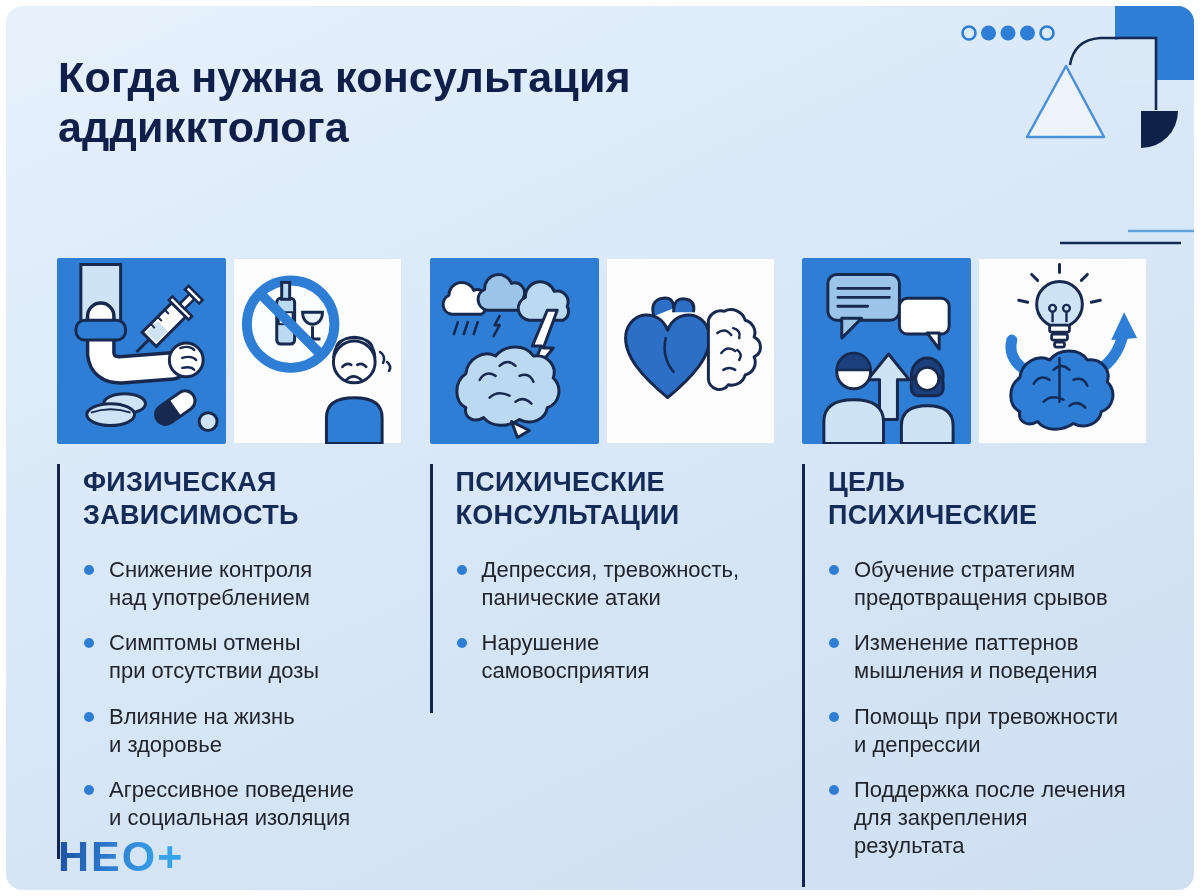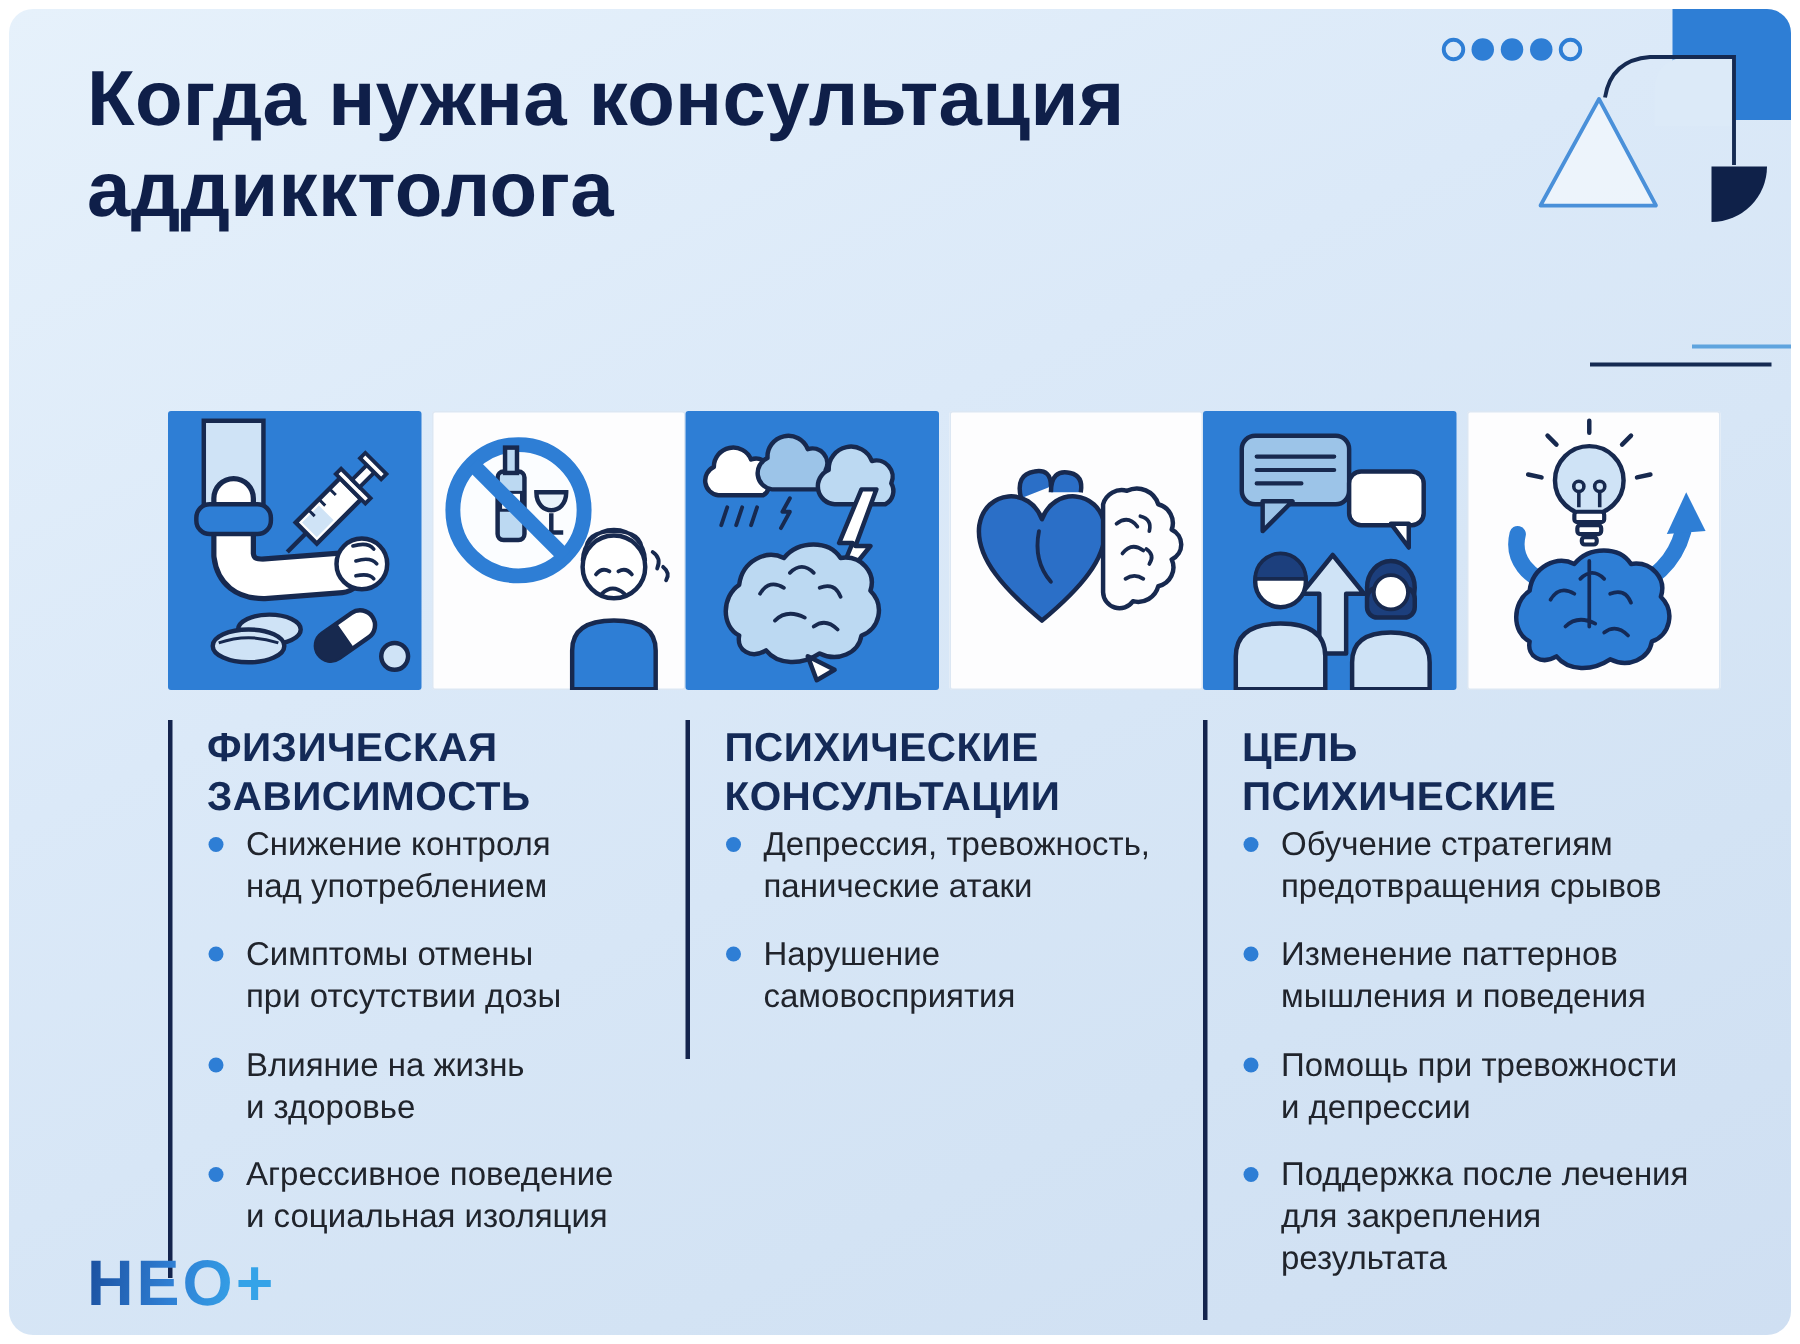--- a/index.html
+++ b/index.html
@@ -7,51 +7,51 @@
   body { font-family:"Liberation Sans","DejaVu Sans",sans-serif; }
   .canvas { position:relative; width:1200px; height:896px; background:#ffffff; overflow:hidden; }
   .panel {
     position:absolute; inset:6px; border-radius:16px; overflow:hidden;
     background:linear-gradient(155deg,#e6f1fb 0%,#dbe9f8 38%,#d3e3f4 75%,#cfdff2 100%);
   }
   .content { position:absolute; left:-6px; top:-6px; width:1200px; height:896px; }
 
   
   .title {
-    position:absolute; left:58px; top:36px; width:860px;
-    font-size:52px; line-height:1.17; font-weight:800; letter-spacing:.2px;
+    position:absolute; left:58px; top:52px; width:860px;
+    font-size:43px; line-height:1.17; font-weight:800; letter-spacing:.2px;
     color:#0f1f49; white-space:pre-line;
   }
   .intro {
     position:absolute; left:58px; top:160px; width:1040px;
     font-size:22.5px; line-height:1.45; color:#1c2230; white-space:pre-line;
   }
   .intro b { font-weight:700; color:#101e3e; }
 
   
   .decor { position:absolute; left:0; top:0; width:1200px; height:896px; pointer-events:none; }
 
   
-  .cols { position:absolute; left:57px; top:274px; width:1090px; display:flex; justify-content:flex-end; }
+  .cols { position:absolute; left:57px; top:258px; width:1090px; display:flex; justify-content:space-between; }
   .col { width:345px; }
   .tiles { display:flex; gap:7px; height:186px; }
   .tile { flex:1; border-radius:2px; overflow:hidden; position:relative; }
   .tile.blue  { background:#2e7ed5; }
   .tile.white { background:#fdfdfe; box-shadow:0 0 0 1px rgba(180,205,230,.45) inset; }
   .tile svg { display:block; width:100%; height:100%; }
 
   .textblock {
     margin-top:20px; border-left:3px solid #14244d;
     padding:2px 0 10px 23px;
   }
   .col-heading {
     font-size:27px; line-height:1.24; font-weight:800; letter-spacing:.3px;
     color:#142a57; white-space:pre-line;
   }
-  ul.bullets { list-style:none; }
+  ul.bullets { list-style:none; margin-top:23px; }
   ul.bullets li {
     position:relative; padding-left:26px; margin-bottom:17px;
     font-size:22px; line-height:1.28; color:#20242c; white-space:pre-line;
   }
   ul.bullets li::before {
     content:''; position:absolute; left:1px; top:9px;
     width:10px; height:10px; border-radius:50%; background:#2e7ed5;
   }
 
   

